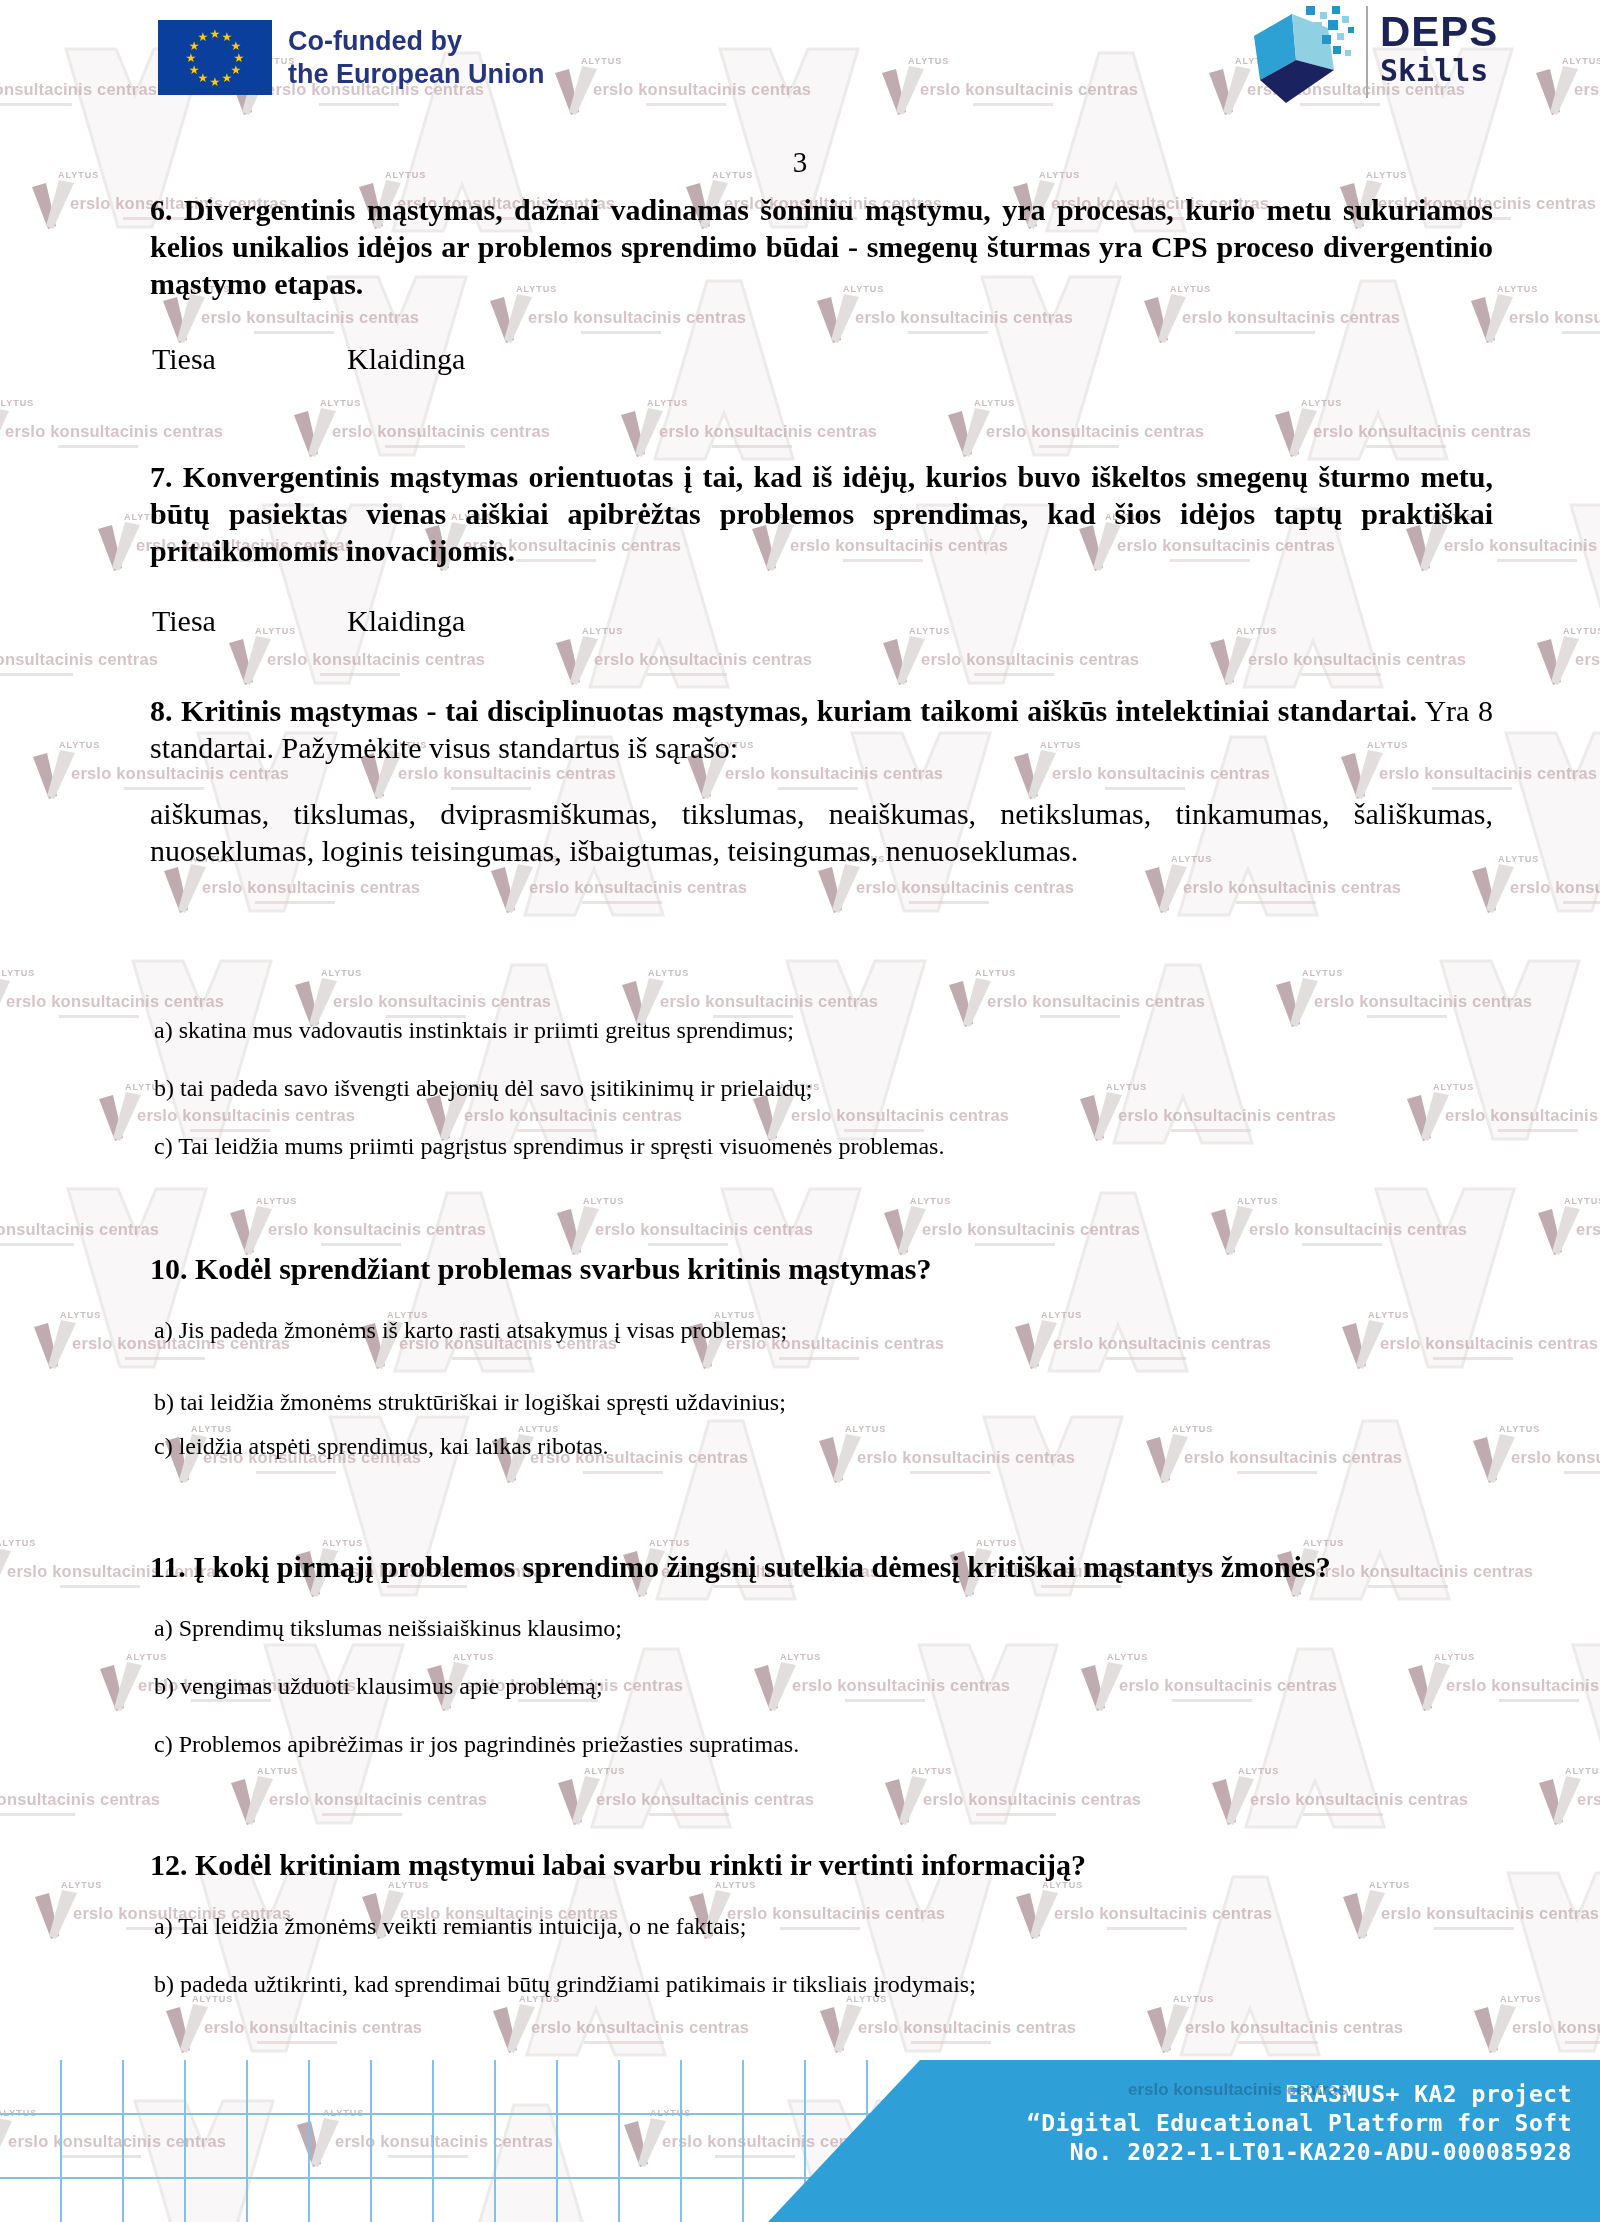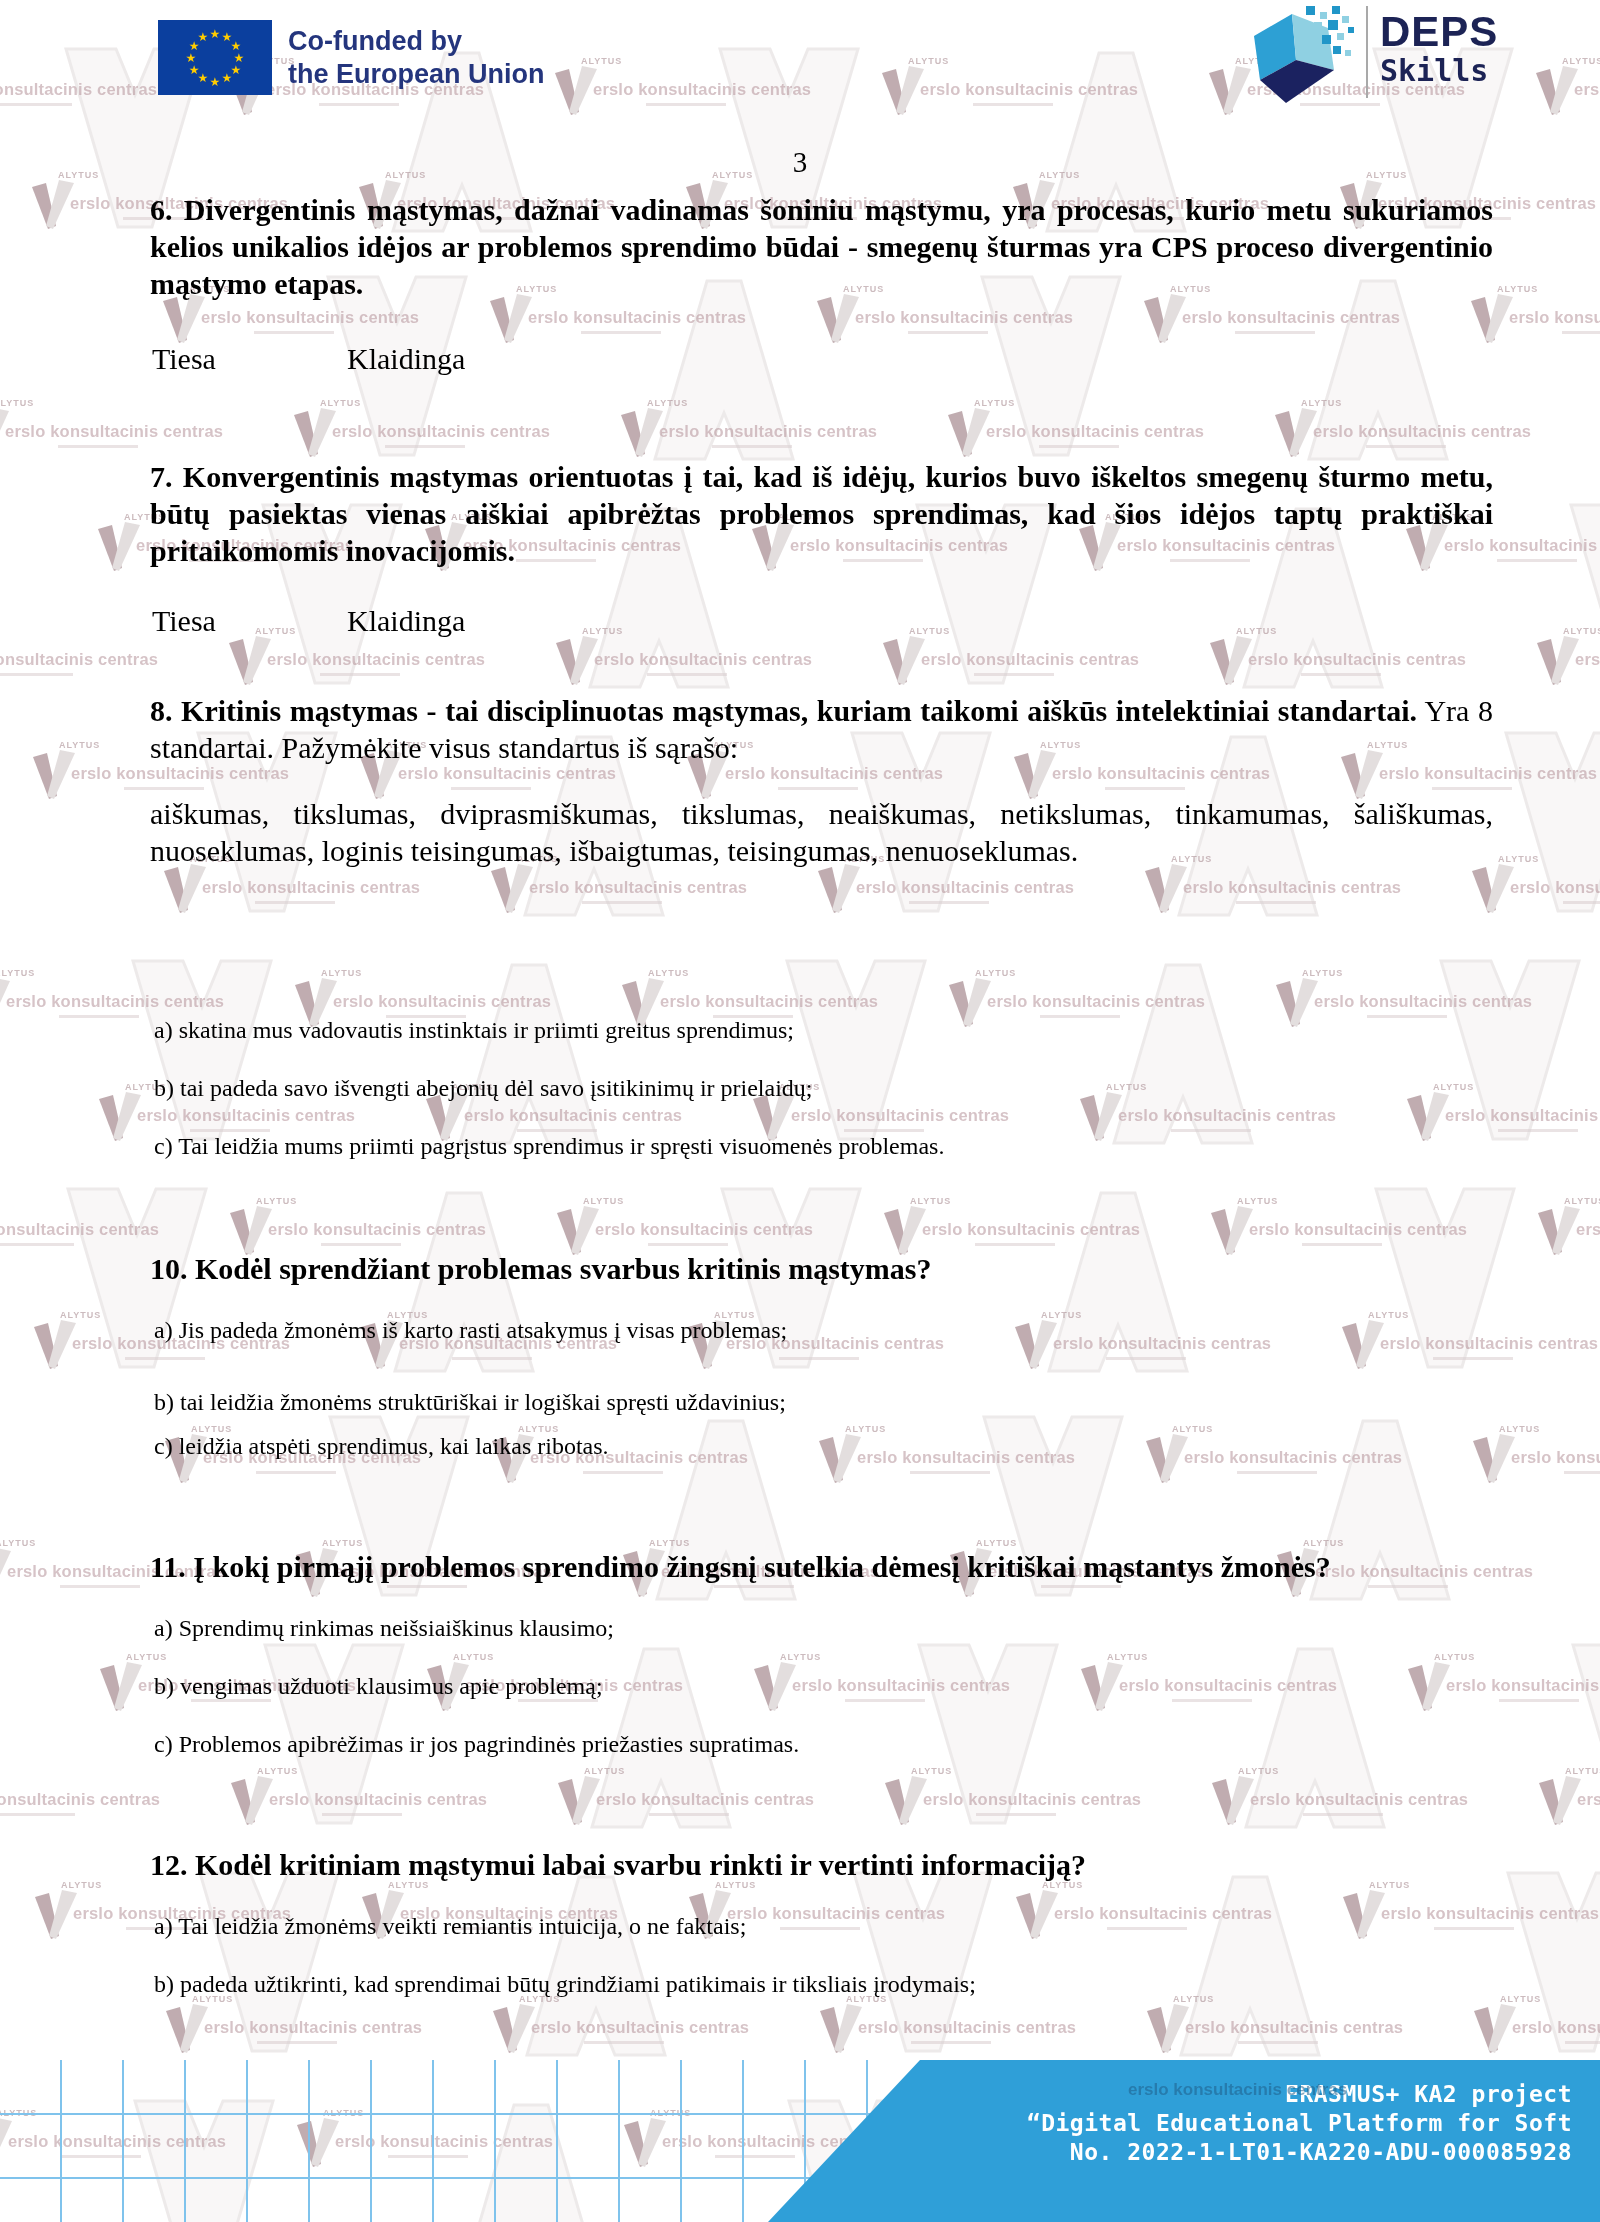--- a/index.html
+++ b/index.html
@@ -1145,21 +1145,21 @@
     <p class="opt" style="top:1008px">a) skatina mus vadovautis instinktais ir priimti greitus sprendimus;</p>
     <p class="opt" style="top:1066px">b) tai padeda savo išvengti abejonių dėl savo įsitikinimų ir prielaidų;</p>
     <p class="opt" style="top:1124px">c) Tai leidžia mums priimti pagrįstus sprendimus ir spręsti visuomenės problemas.</p>
 
     <p class="title" style="top:1250px">10. Kodėl sprendžiant problemas svarbus kritinis mąstymas?</p>
     <p class="opt" style="top:1308px">a) Jis padeda žmonėms iš karto rasti atsakymus į visas problemas;</p>
     <p class="opt" style="top:1380px">b) tai leidžia žmonėms struktūriškai ir logiškai spręsti uždavinius;</p>
     <p class="opt" style="top:1424px">c) leidžia atspėti sprendimus, kai laikas ribotas.</p>
 
     <p class="title" style="top:1548px">11. Į kokį pirmąjį problemos sprendimo žingsnį sutelkia dėmesį kritiškai mąstantys žmonės?</p>
-    <p class="opt" style="top:1606px">a) Sprendimų rinkimas neišsiaiškinus klausimo;</p>
+    <p class="opt" style="top:1606px">a) Sprendimų tikslumas neišsiaiškinus klausimo;</p>
     <p class="opt" style="top:1664px">b) vengimas užduoti klausimus apie problemą;</p>
     <p class="opt" style="top:1722px">c) Problemos apibrėžimas ir jos pagrindinės priežasties supratimas.</p>
 
     <p class="title" style="top:1846px">12. Kodėl kritiniam mąstymui labai svarbu rinkti ir vertinti informaciją?</p>
     <p class="opt" style="top:1904px">a) Tai leidžia žmonėms veikti remiantis intuicija, o ne faktais;</p>
     <p class="opt" style="top:1962px">b) padeda užtikrinti, kad sprendimai būtų grindžiami patikimais ir tiksliais įrodymais;</p>
   </main>
 
   <div class="grid"></div>
 

